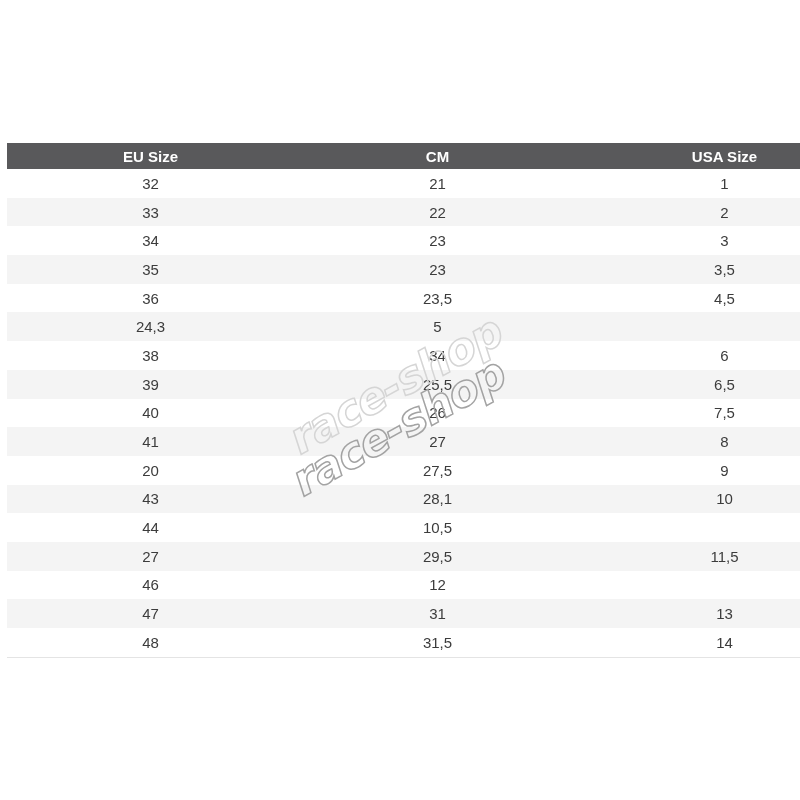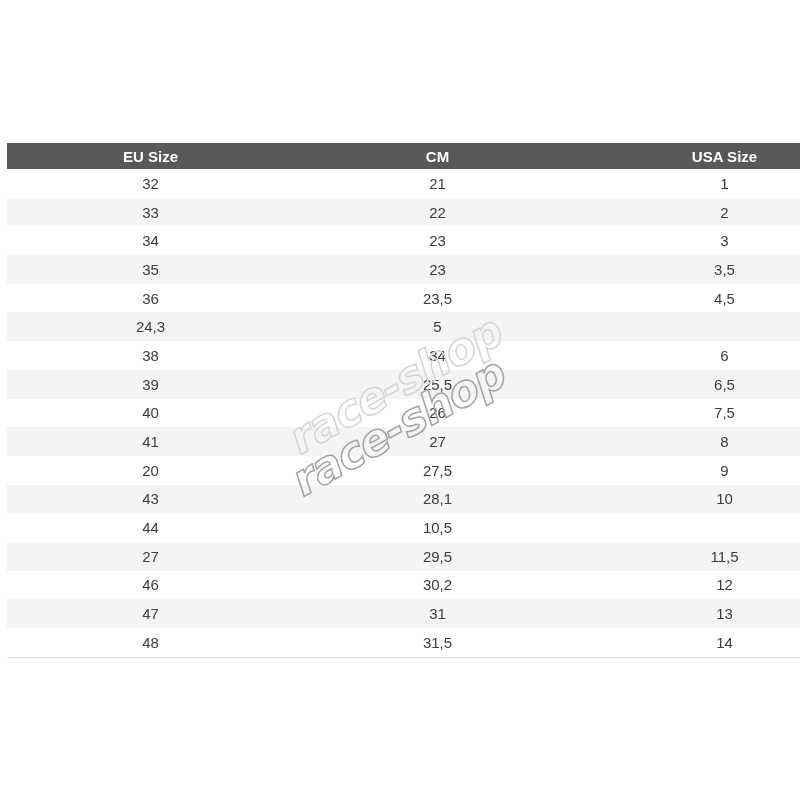--- a/index.html
+++ b/index.html
@@ -143,21 +143,20 @@
           <div class="cell">44</div>
           <div class="cell">10,5</div>
         </div>
         <div class="trow alt">
           <div class="cell">27</div>
           <div class="cell">29,5</div>
           <div class="cell">11,5</div>
         </div>
         <div class="trow">
           <div class="cell">46</div>
-          <div class="cell">30,2</div>
           <div class="cell">12</div>
         </div>
         <div class="trow alt">
           <div class="cell">47</div>
           <div class="cell">31</div>
           <div class="cell">13</div>
         </div>
         <div class="trow">
           <div class="cell">48</div>
           <div class="cell">31,5</div>

